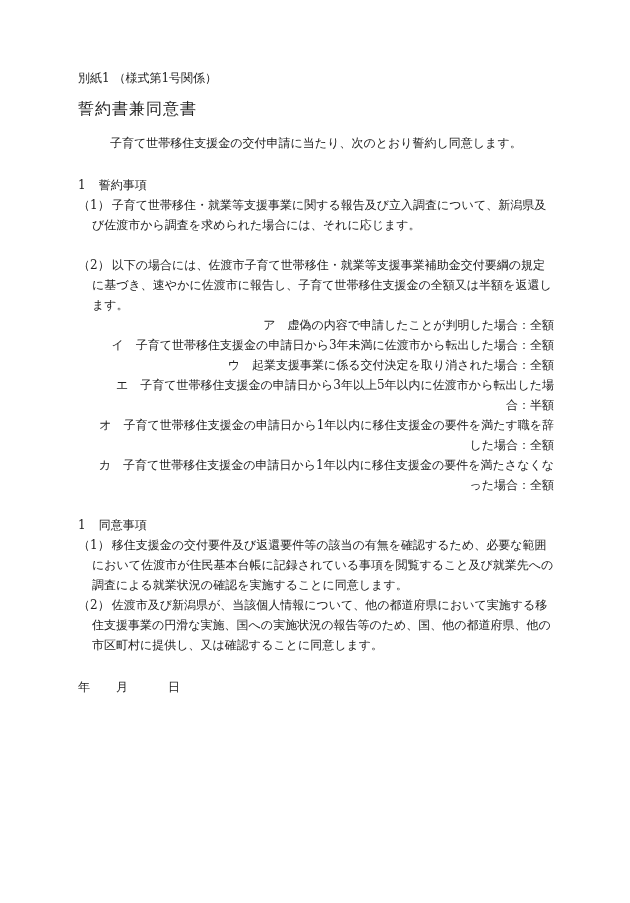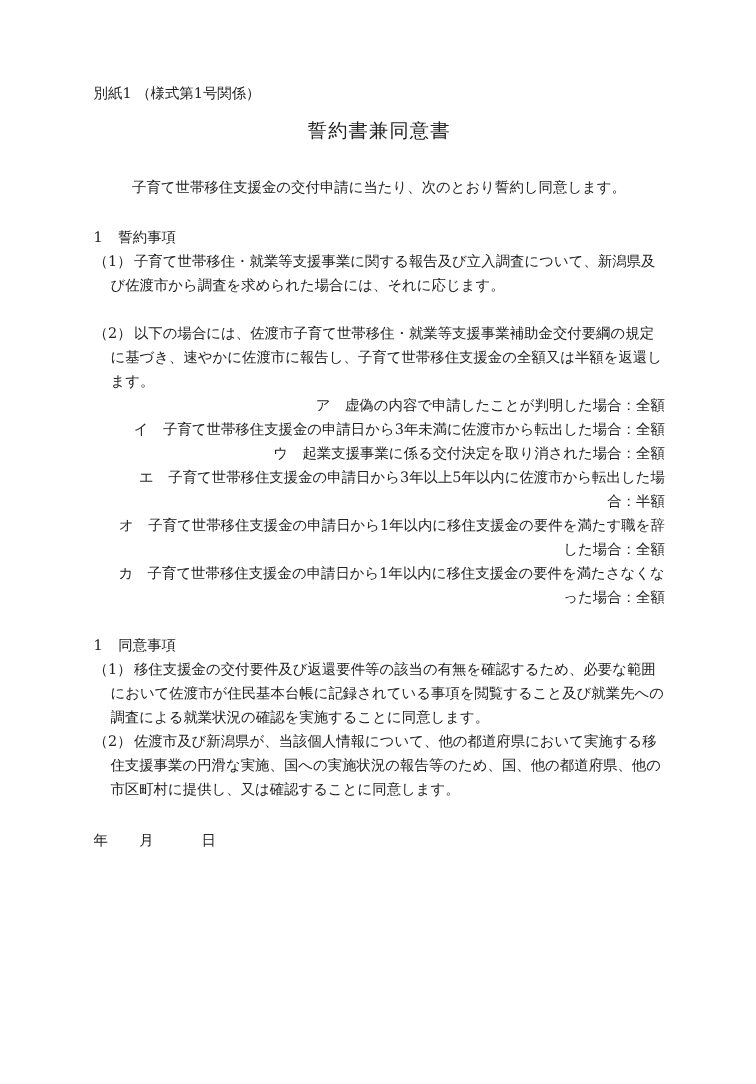--- a/index.html
+++ b/index.html
@@ -20,27 +20,27 @@
     line-height: 20px;
     overflow: hidden;
   }
   p { margin: 0; }
   .note {
     margin: 0;
   }
   .doc-title {
     font-size: 16px;
     font-weight: normal;
-    text-align: center;
+    text-align: left;
     margin: 8px 0 0 0;
     line-height: 26px;
     letter-spacing: 1px;
   }
   .intro {
-    margin-top: 24px;
+    margin-top: 11px;
     padding-left: 32px;
   }
   .section-heading {
     margin-top: 22px;
   }
   .section-heading .sec-num {
     margin-right: 13px;
   }
   .consent-gap {
     margin-top: 20px;

